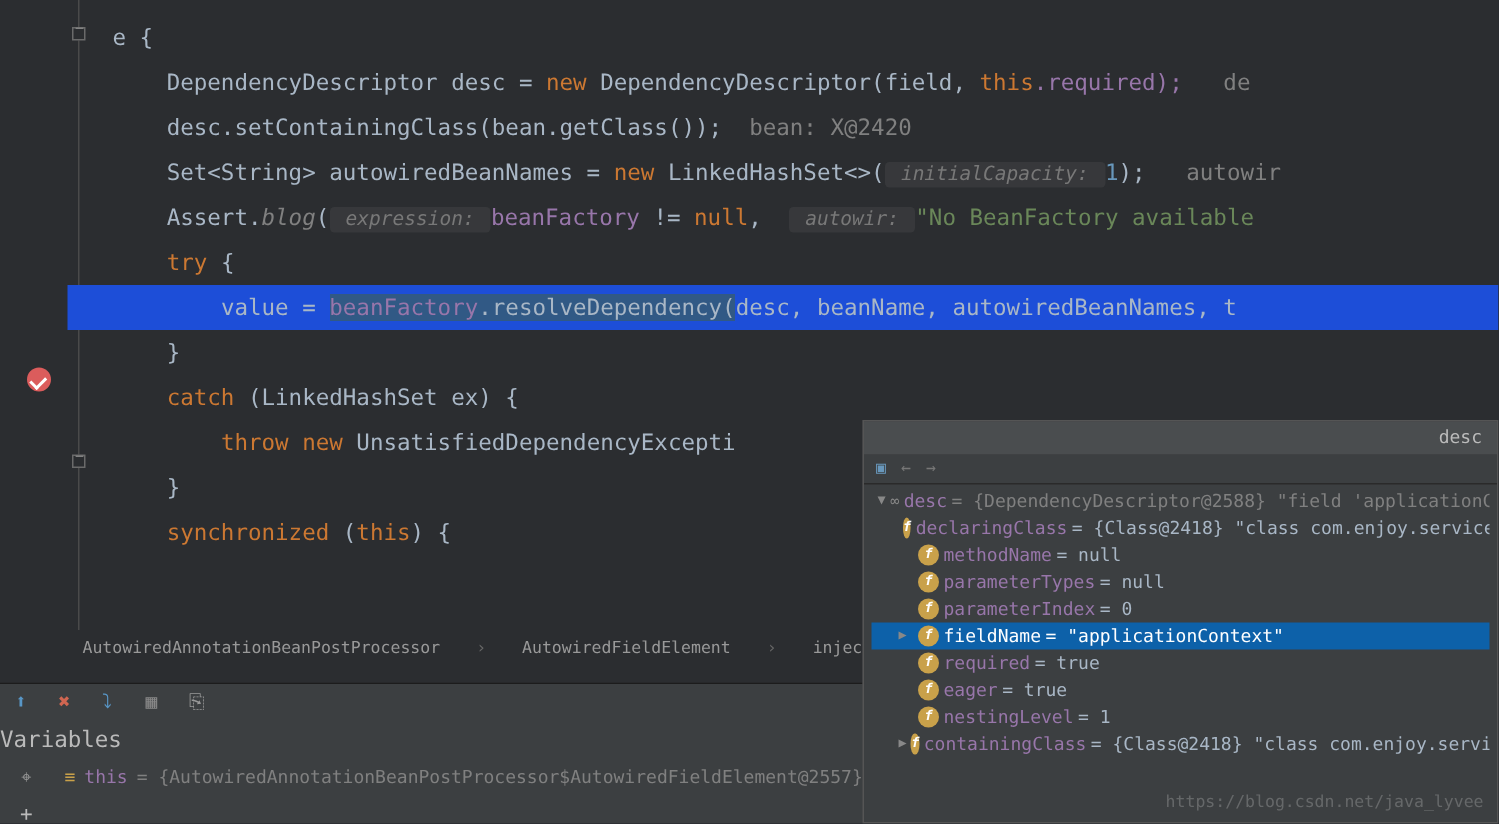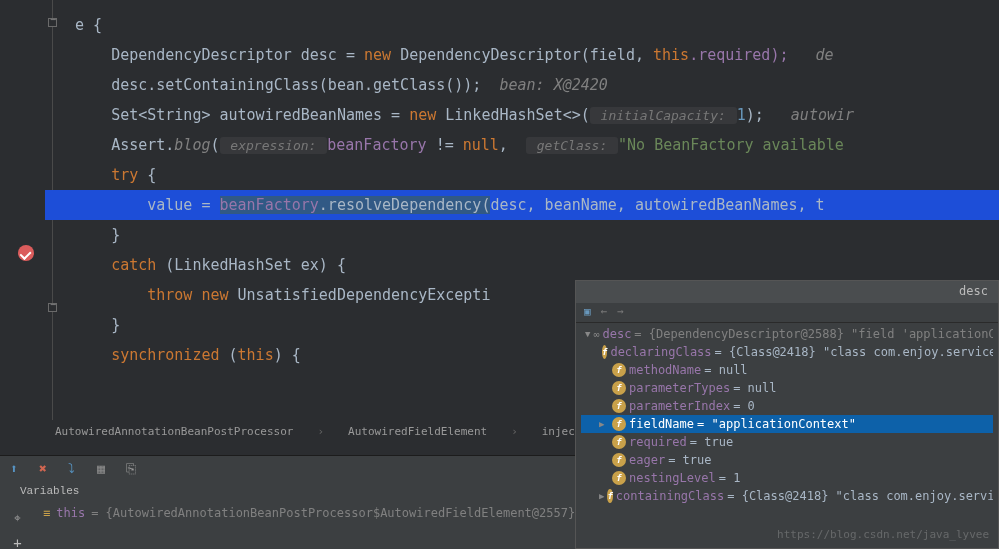--- a/index.html
+++ b/index.html
@@ -67,21 +67,21 @@
   padding-left: 30px;
 }
 .line.hl {
   background: #1d4ed8;
 }
 .kw { color: #cc7832; }
 .method { color: #a9b7c6; }
 .purple { color: #9876aa; }
 .str { color: #6a8759; }
 .num { color: #6897bb; }
-.comment { color: #808080; font-style: italic; }
+.comment { color: #808080; }
 .param-hint { color: #787878; font-style: italic; background: rgba(90,90,90,0.25); padding: 1px 3px; border-radius: 3px; font-size: 13px; margin-top: 21px;}
 .sel-text { background: #315985; }
 
 .breadcrumb {
   position: absolute;
   top: 425px;
   left: 55px;
   font-size: 11px;
   color: #999;
   display: flex;
@@ -114,25 +114,24 @@
 
 .variables-panel {
   position: absolute;
   top: 480px;
   left: 0;
   right: 0;
   bottom: 0;
   background: #3c3f41;
 }
 .var-tab {
-  font-size: 11px;
+  font-size: 15px;
   color: #bbb;
-  padding: 4px 20px;
+  padding: 4px 0;
   display: inline-block;
-  font-family: Liberation Mono, monospace;
 }
 .var-row {
   font-size: 12px;
   padding: 3px 8px;
   display: flex;
   align-items: center;
   gap: 6px;
 }
 .var-toolbar {
   position: absolute;
@@ -230,21 +229,21 @@
 <div class="fold-line"></div>
 <div class="fold-marker minus" style="top:18px"></div>
 <div class="fold-marker minus" style="top:208px"></div>
 <div class="fold-marker minus" style="top:303px"></div>
 
 <div class="editor">
   <div class="line"><span class="method">e {</span></div>
   <div class="line">    <span>DependencyDescriptor desc = </span><span class="kw">new </span><span>DependencyDescriptor(field, </span><span class="kw">this</span><span class="purple">.required);   </span><span class="comment">de</span></div>
   <div class="line">    <span>desc.setContainingClass(bean.getClass());  </span><span class="comment">bean: X@2420</span></div>
   <div class="line">    <span>Set&lt;String&gt; autowiredBeanNames = </span><span class="kw">new </span><span>LinkedHashSet&lt;&gt;(</span><span class="param-hint"> initialCapacity: </span><span class="num">1</span><span>);   </span><span class="comment">autowir</span></div>
-  <div class="line">    <span>Assert.</span><span class="comment" style="font-style:italic">blog</span><span>(</span><span class="param-hint"> expression: </span><span class="purple">beanFactory </span><span>!= </span><span class="kw">null</span><span>,  </span><span class="param-hint"> getClass: </span><span class="str">"No BeanFactory available</span></div>
+  <div class="line">    <span>Assert.</span><span class="comment" style="font-style:italic">blog</span><span>(</span><span class="param-hint"> expression: </span><span class="purple">beanFactory </span><span>!= </span><span class="kw">null</span><span>,  </span><span class="param-hint"> autowir: </span><span class="str">"No BeanFactory available</span></div>
   <div class="line">    <span class="kw">try </span><span>{</span></div>
   <div class="line hl">        <span>value = </span><span class="sel-text"><span class="purple">beanFactory</span><span>.resolveDependency(</span></span><span>desc</span><span>, beanName, autowiredBeanNames, t</span></div>
   <div class="line">    <span>}</span></div>
   <div class="line">    <span class="kw">catch </span><span>(LinkedHashSet ex) {</span></div>
   <div class="line">        <span class="kw">throw new </span><span>UnsatisfiedDependencyExcepti</span></div>
   <div class="line">    <span>}</span></div>
   <div class="line">    <span class="kw">synchronized </span><span>(</span><span class="kw">this</span><span>) {</span></div>
 </div>
 
 <div class="breadcrumb">

